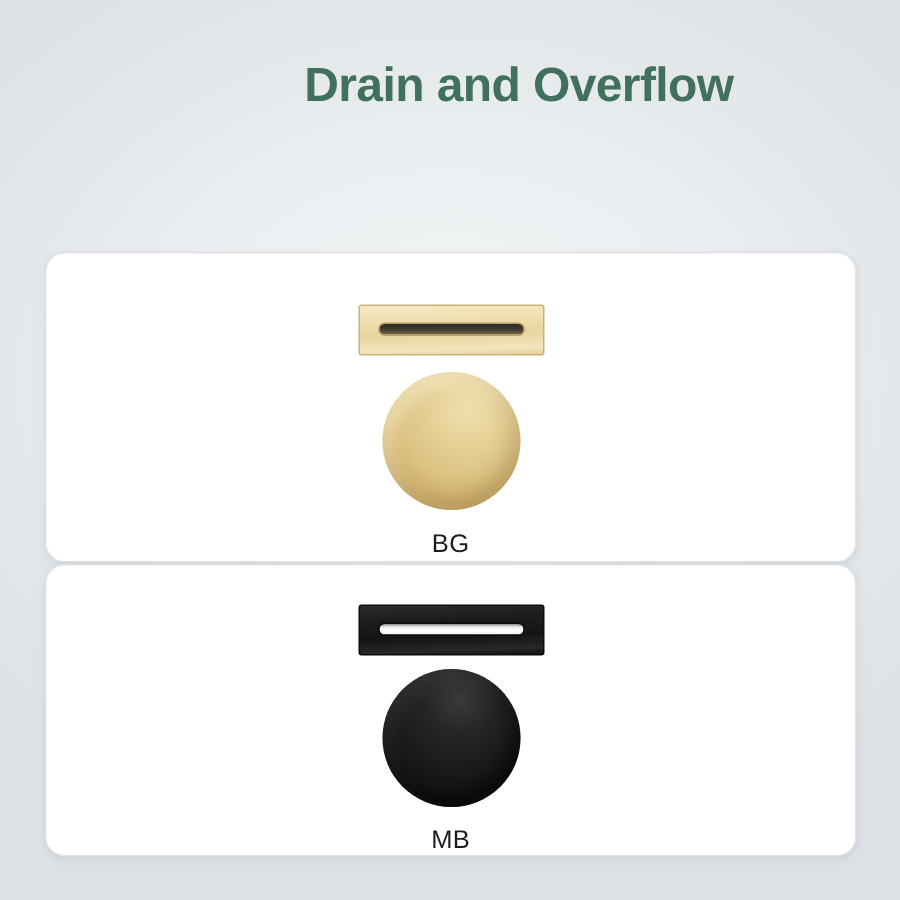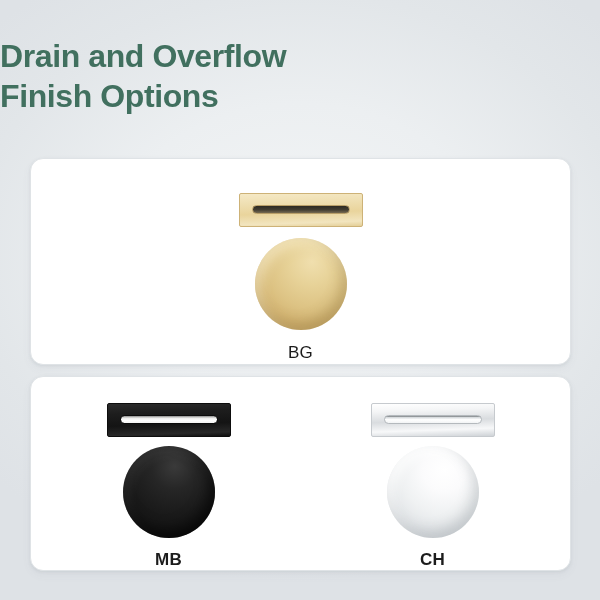--- a/index.html
+++ b/index.html
@@ -22,21 +22,21 @@
     background:
       radial-gradient(ellipse 70% 55% at 50% 42%, #f3f5f6 0%, #eceff1 45%, #e2e6e9 78%, #dee2e6 100%);
   }
 
   
   #title-block {
     position: absolute;
     left: 0;
     top: 36px;
     width: 489px;
-    text-align: left;
+    text-align: right;
   }
   .title-line {
     font-size: 32px;
     font-weight: bold;
     letter-spacing: -0.4px;
     line-height: 40px;
     color: #41705f;
     white-space: nowrap;
   }
 
@@ -44,21 +44,21 @@
   .card {
     position: absolute;
     box-sizing: border-box;
     background: #ffffff;
     border: 1px solid #dfe3e6;
     border-radius: 13px;
     box-shadow: 0 1px 3px rgba(90,105,115,0.10), 0 4px 10px rgba(90,105,115,0.05);
   }
   #card-top {
     left: 30px;
-    top: 158px;
+    top: 168px;
     width: 541px;
     height: 207px;
     text-align: right;
   }
   #card-bottom {
     left: 30px;
     top: 376px;
     width: 541px;
     height: 195px;
   }
@@ -75,21 +75,21 @@
   }
   .finish-item {
     position: relative;
     width: 168px;
     height: 100%;
     display: flex;
     flex-direction: column;
     align-items: center;
   }
   #card-top .finish-item { margin: 0 7px; }
-  #card-bottom .finish-item { margin: 0 48px; font-weight: bold; }
+  #card-bottom .finish-item { margin: 0 48px; }
 
   
   .plate-wrap {
     position: relative;
     width: 124px;
     height: 34px;
     margin-top: 34px;
   }
   #card-bottom .plate-wrap { margin-top: 26px; }
 
@@ -206,21 +206,20 @@
   }
   #card-bottom .finish-label { margin-top: 12px; }
 </style>
 </head>
 <body>
 
 <div id="page">
 
   <div id="title-block">
     <div class="title-line">Drain and Overflow</div>
-    <div class="title-line">Finish Options</div>
   </div>
 
   <div class="card" id="card-top">
     <div class="finish-row">
 
       <div class="finish-item">
         <div class="plate-wrap">
           <div class="plate plate-bg"></div>
           <div class="plate-slot slot-bg"></div>
         </div>
@@ -238,25 +237,17 @@
 
       <div class="finish-item">
         <div class="plate-wrap">
           <div class="plate plate-mb"></div>
           <div class="plate-slot slot-mb"></div>
         </div>
         <div class="sphere sphere-mb"></div>
         <div class="finish-label">MB</div>
       </div>
 
-      <div class="finish-item">
-        <div class="plate-wrap">
-          <div class="plate plate-ch"></div>
-          <div class="plate-slot slot-ch"></div>
-        </div>
-        <div class="sphere sphere-ch"></div>
-        <div class="finish-label">CH</div>
-      </div>
 
     </div>
   </div>
 
 </div>
 
 </body></html>

